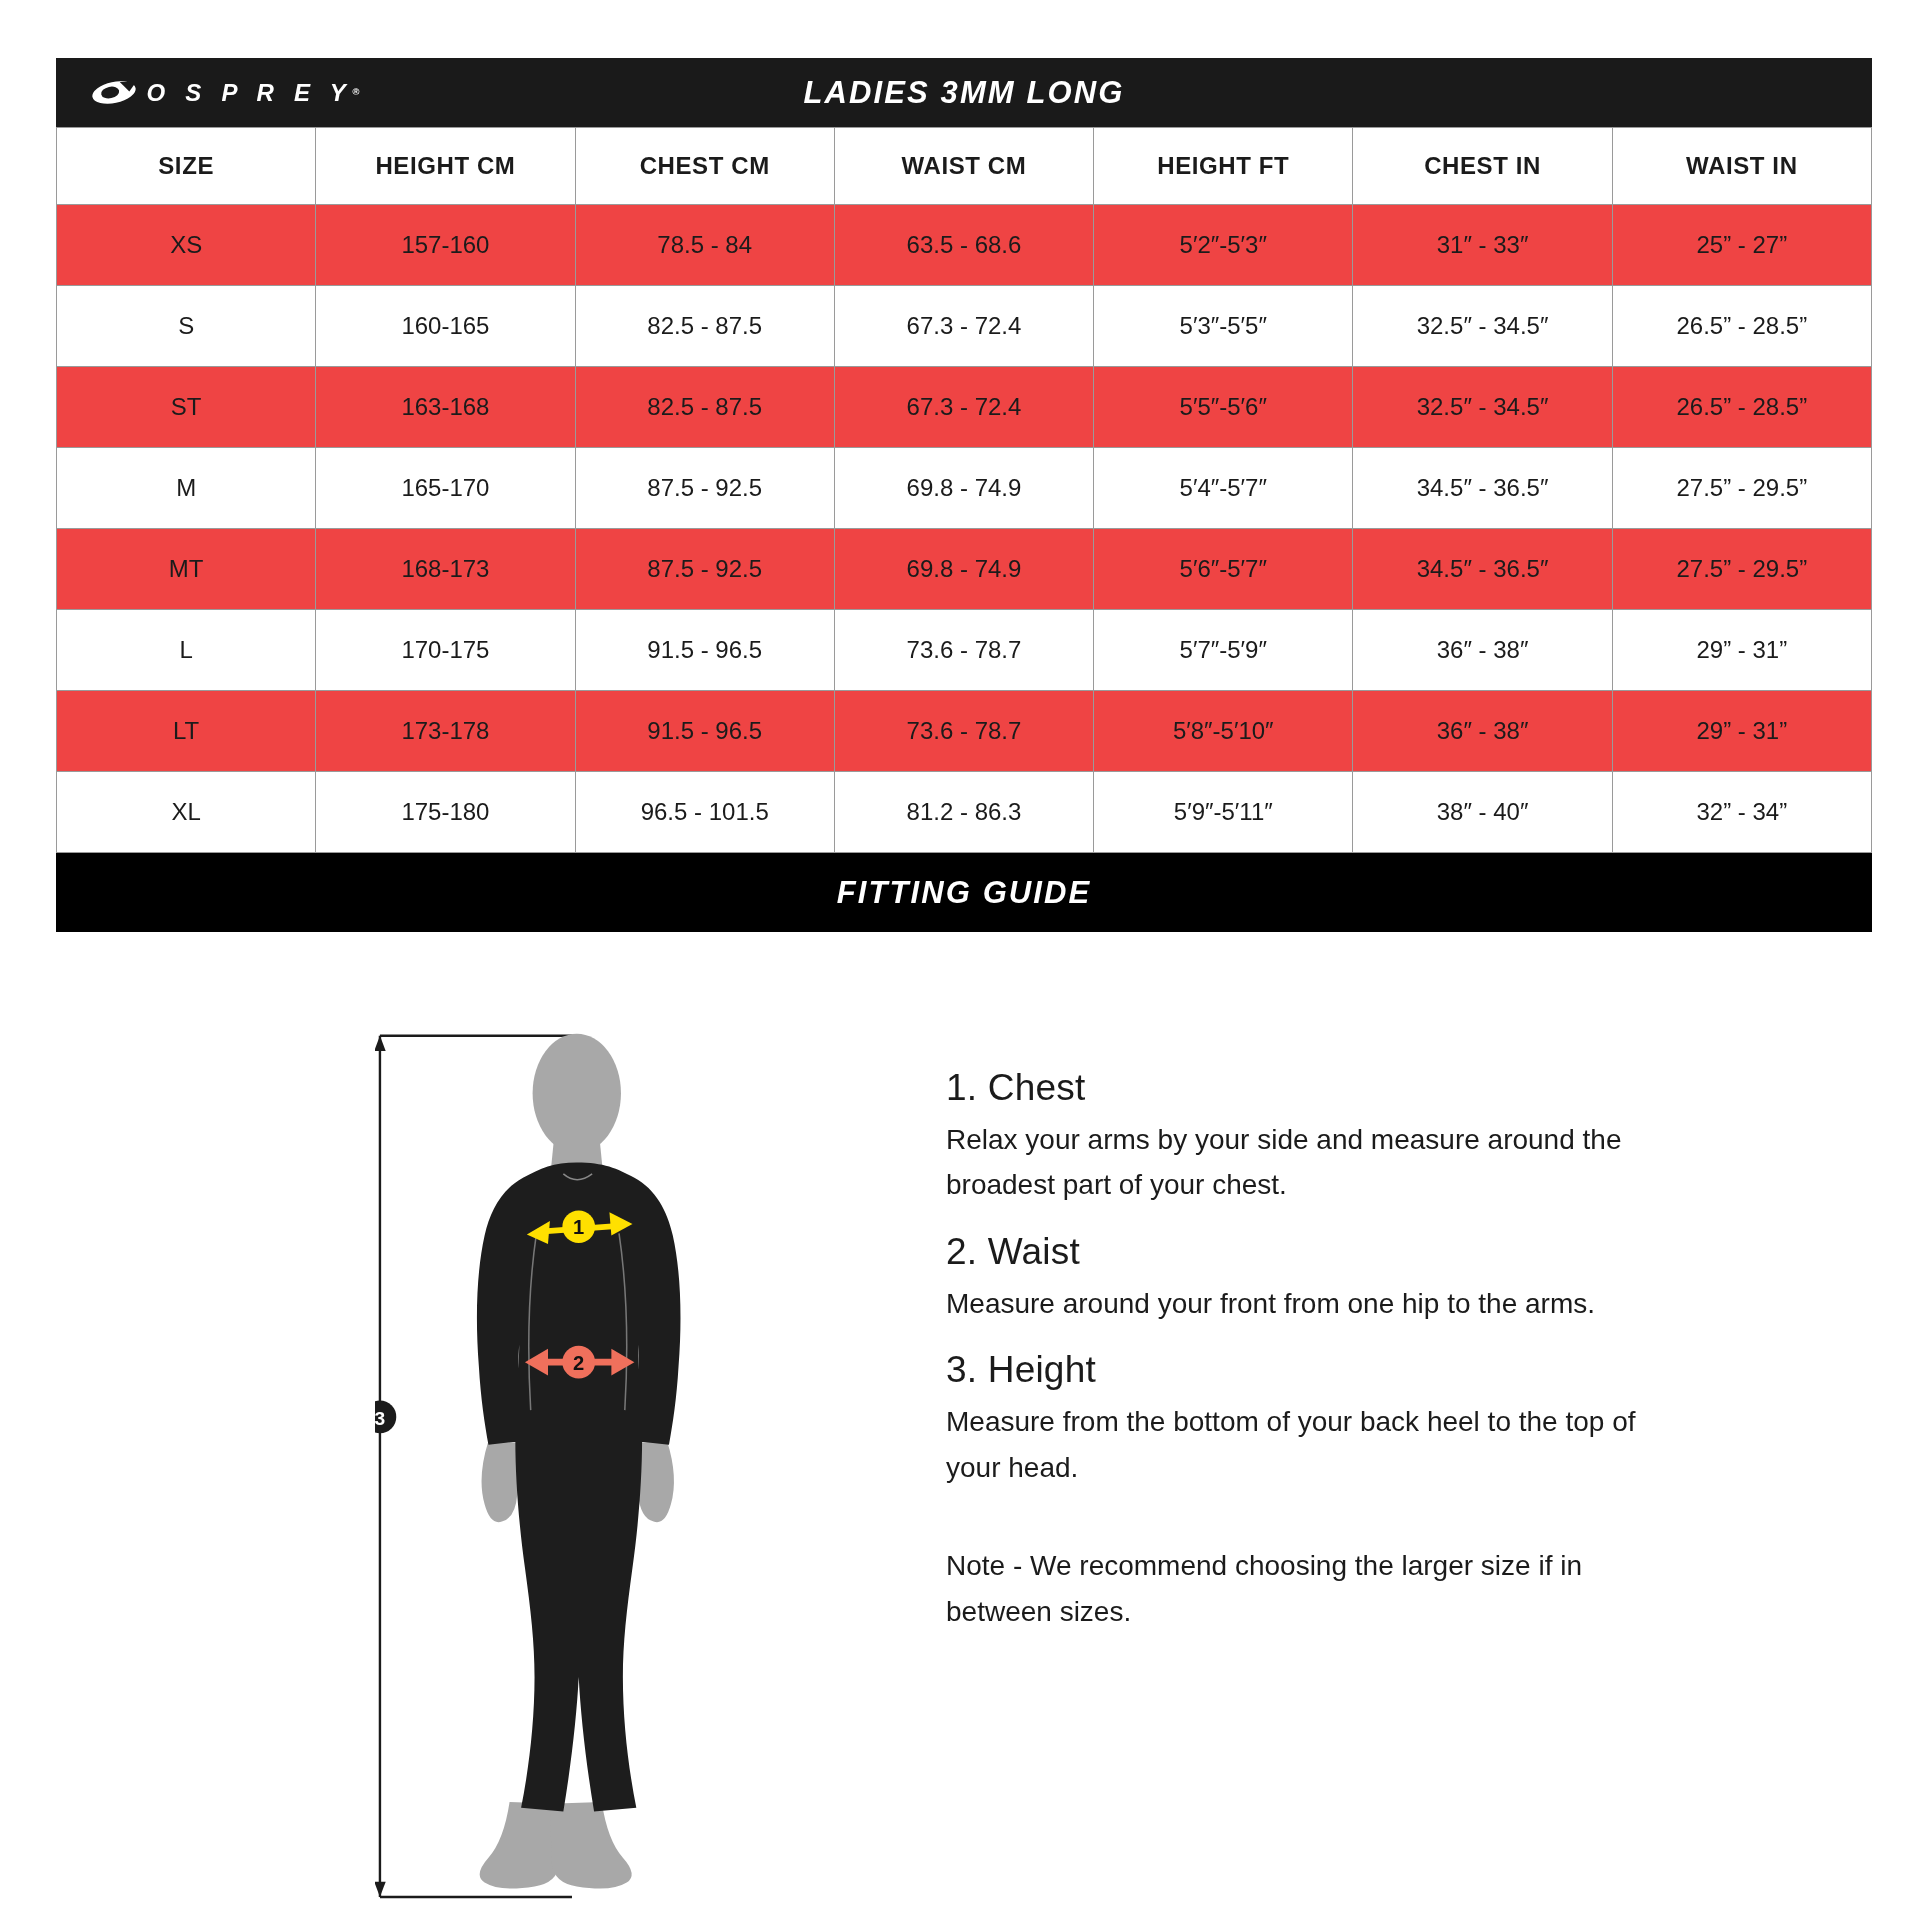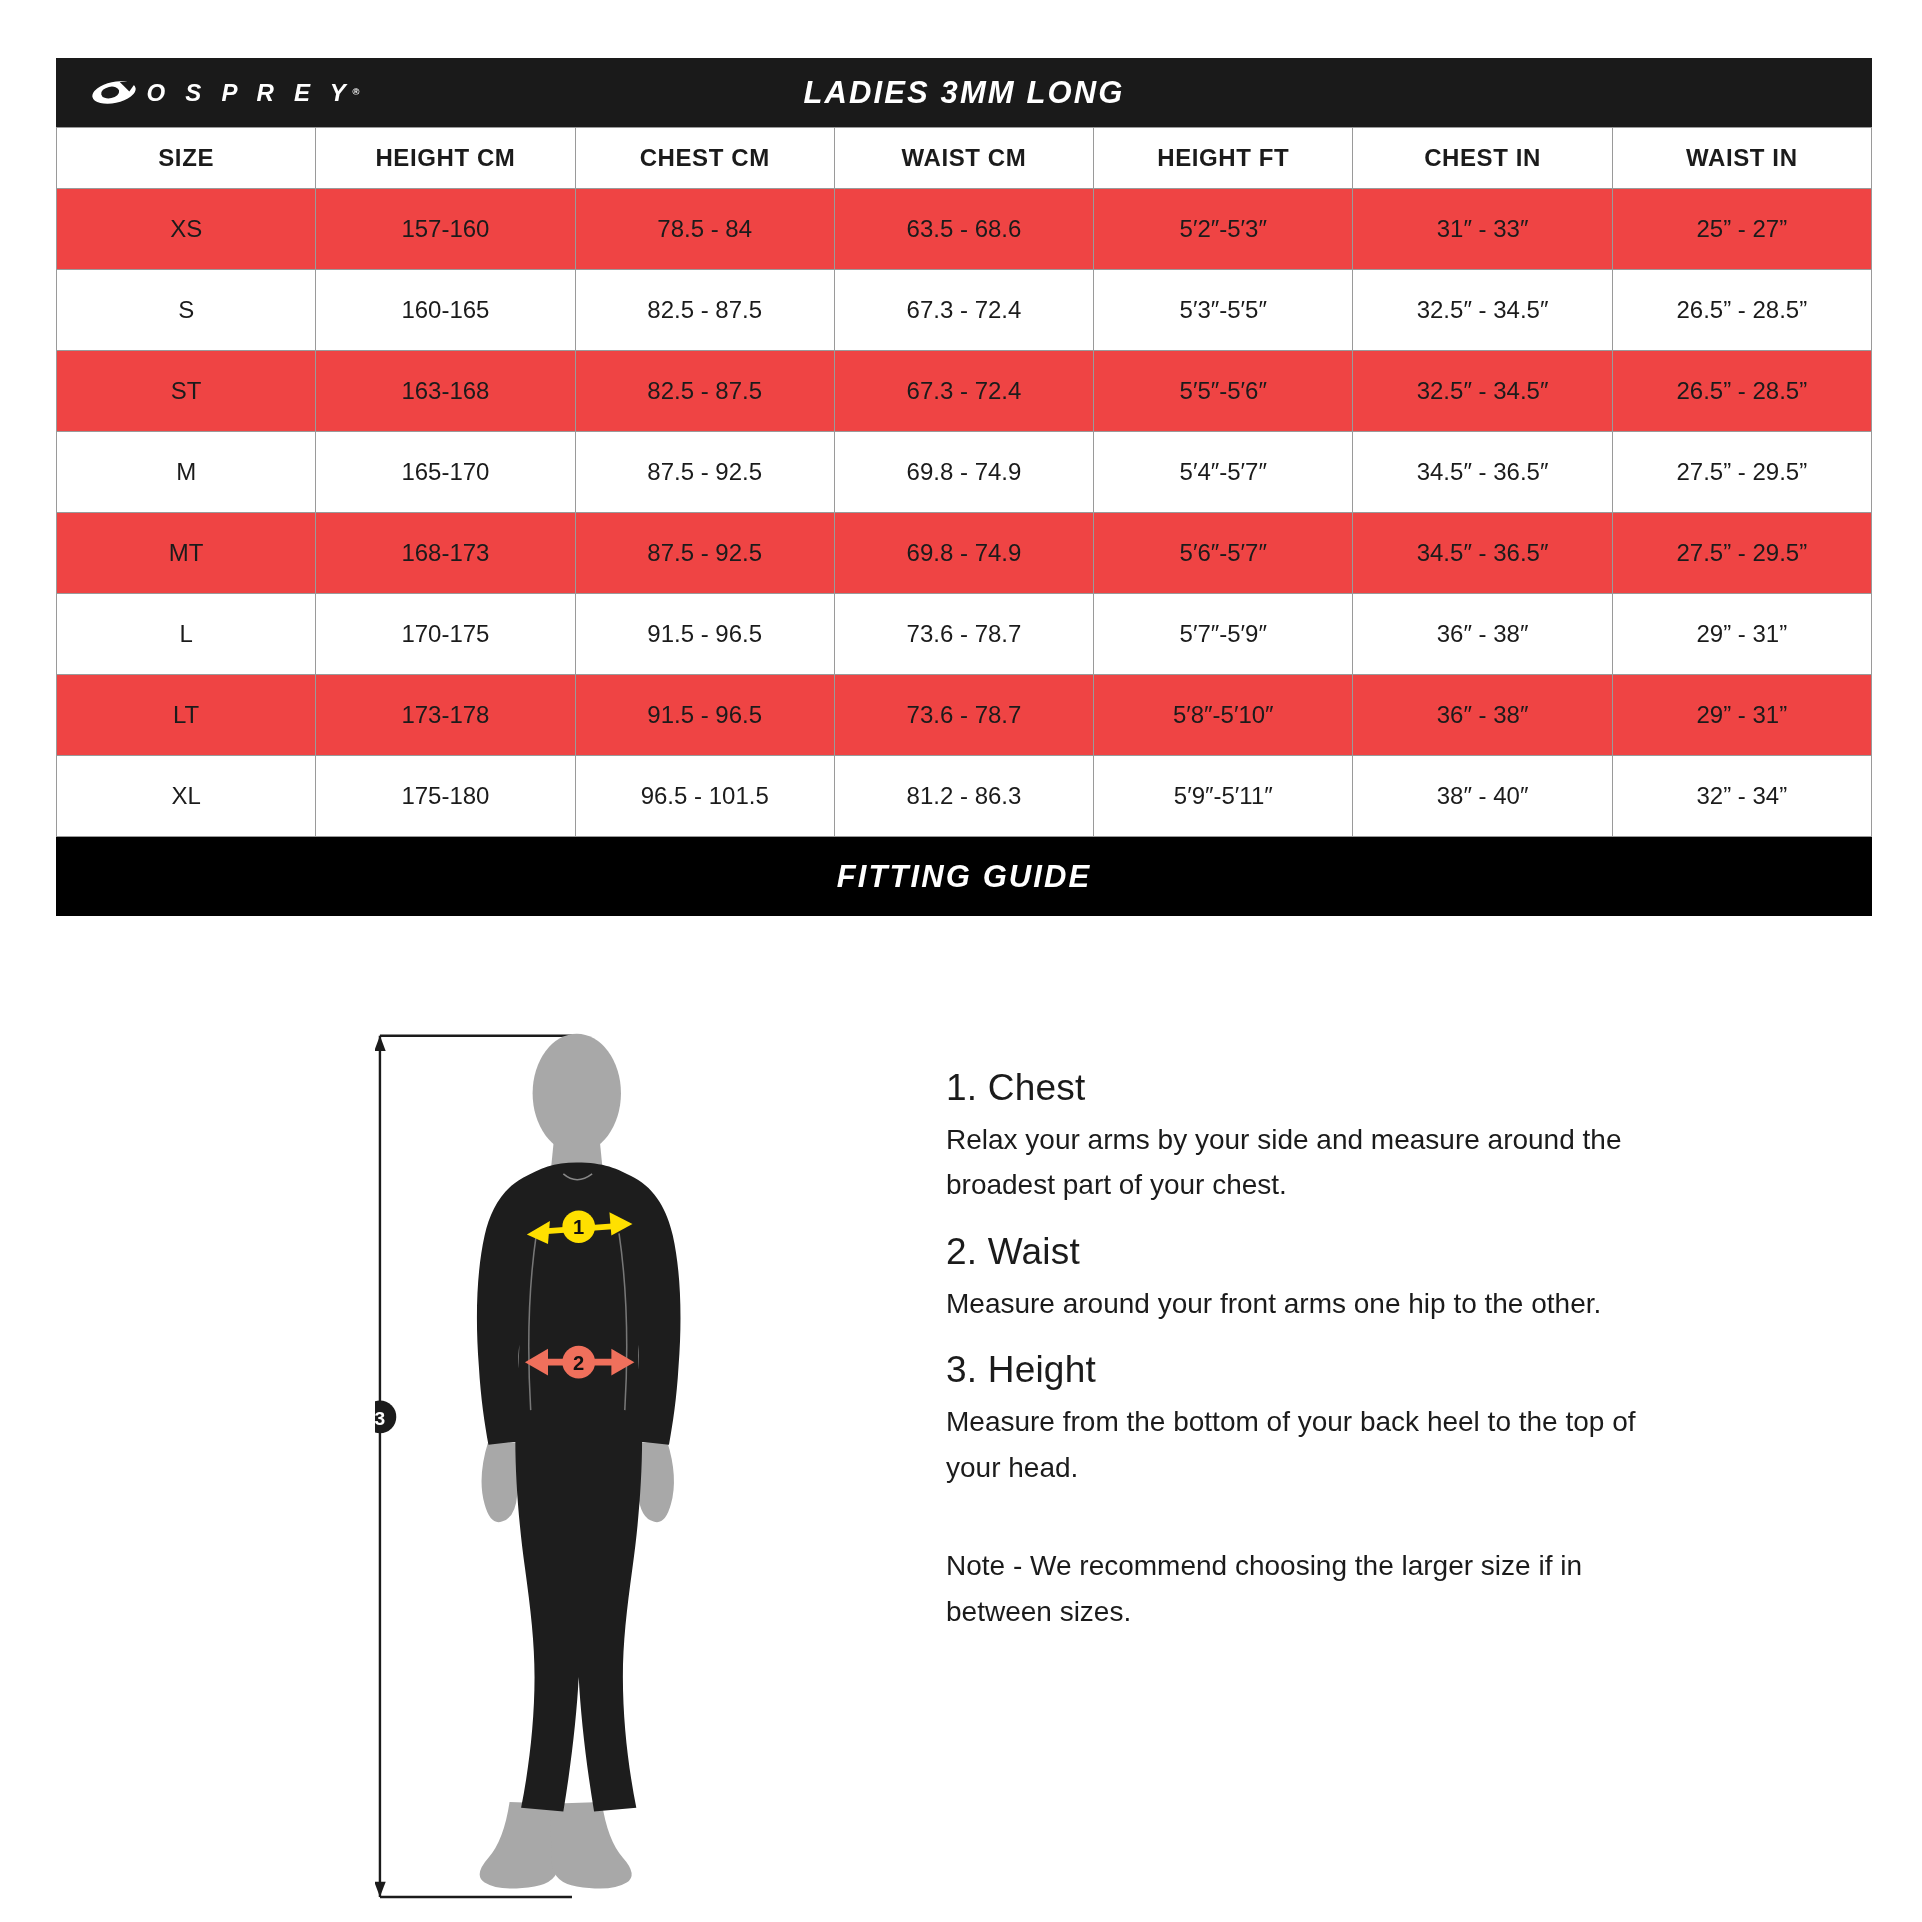--- a/index.html
+++ b/index.html
@@ -65,21 +65,21 @@
     font-weight: 400;
     height: 81px;
     padding: 0 3.8px;
     white-space: nowrap;
   }
   table.size-table th {
     background: #ffffff;
     font-weight: 600;
     font-size: 24px;
     letter-spacing: 0.6px;
-    height: 61px;
+    height: 77px;
   }
   table.size-table tbody tr.alt td { background: #ef4444; }
   table.size-table tbody tr td { background: #ffffff; }
 
   
   .fitting-bar {
     background: #000000;
     height: 79px;
     display: flex; align-items: center; justify-content: center;
     color: #ffffff;
@@ -317,21 +317,21 @@
 
     <div class="instructions">
 
       <div class="instr-block">
         <div class="instr-head">1. Chest</div>
         <div class="instr-body">Relax your arms by your side and measure around the broadest part of your chest.</div>
       </div>
 
       <div class="instr-block">
         <div class="instr-head">2. Waist</div>
-        <div class="instr-body">Measure around your front arms one hip to the other.</div>
+        <div class="instr-body">Measure around your front from one hip to the arms.</div>
       </div>
 
       <div class="instr-block">
         <div class="instr-head">3. Height</div>
         <div class="instr-body">Measure from the bottom of your back heel to the top of your head.</div>
       </div>
 
       <div class="instr-note">Note - We recommend choosing the larger size if in between sizes.</div>
     </div>
 

